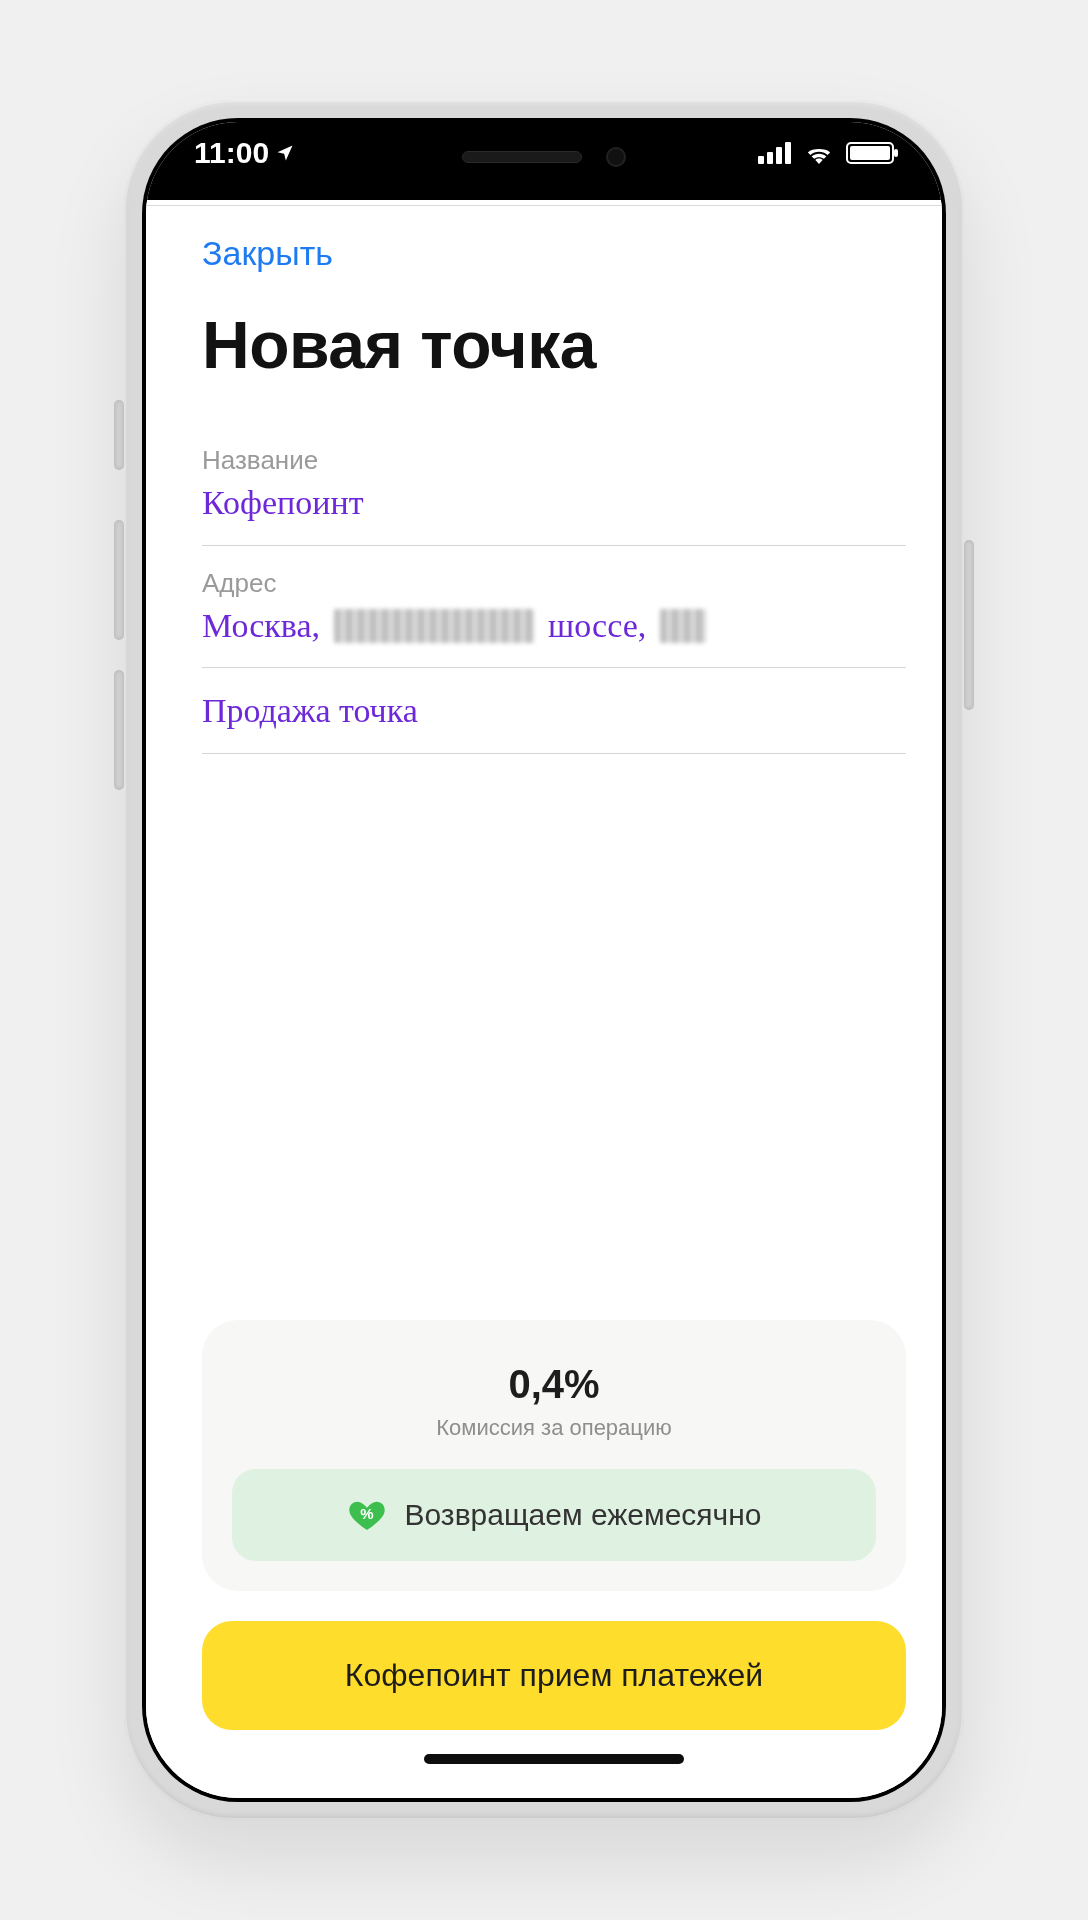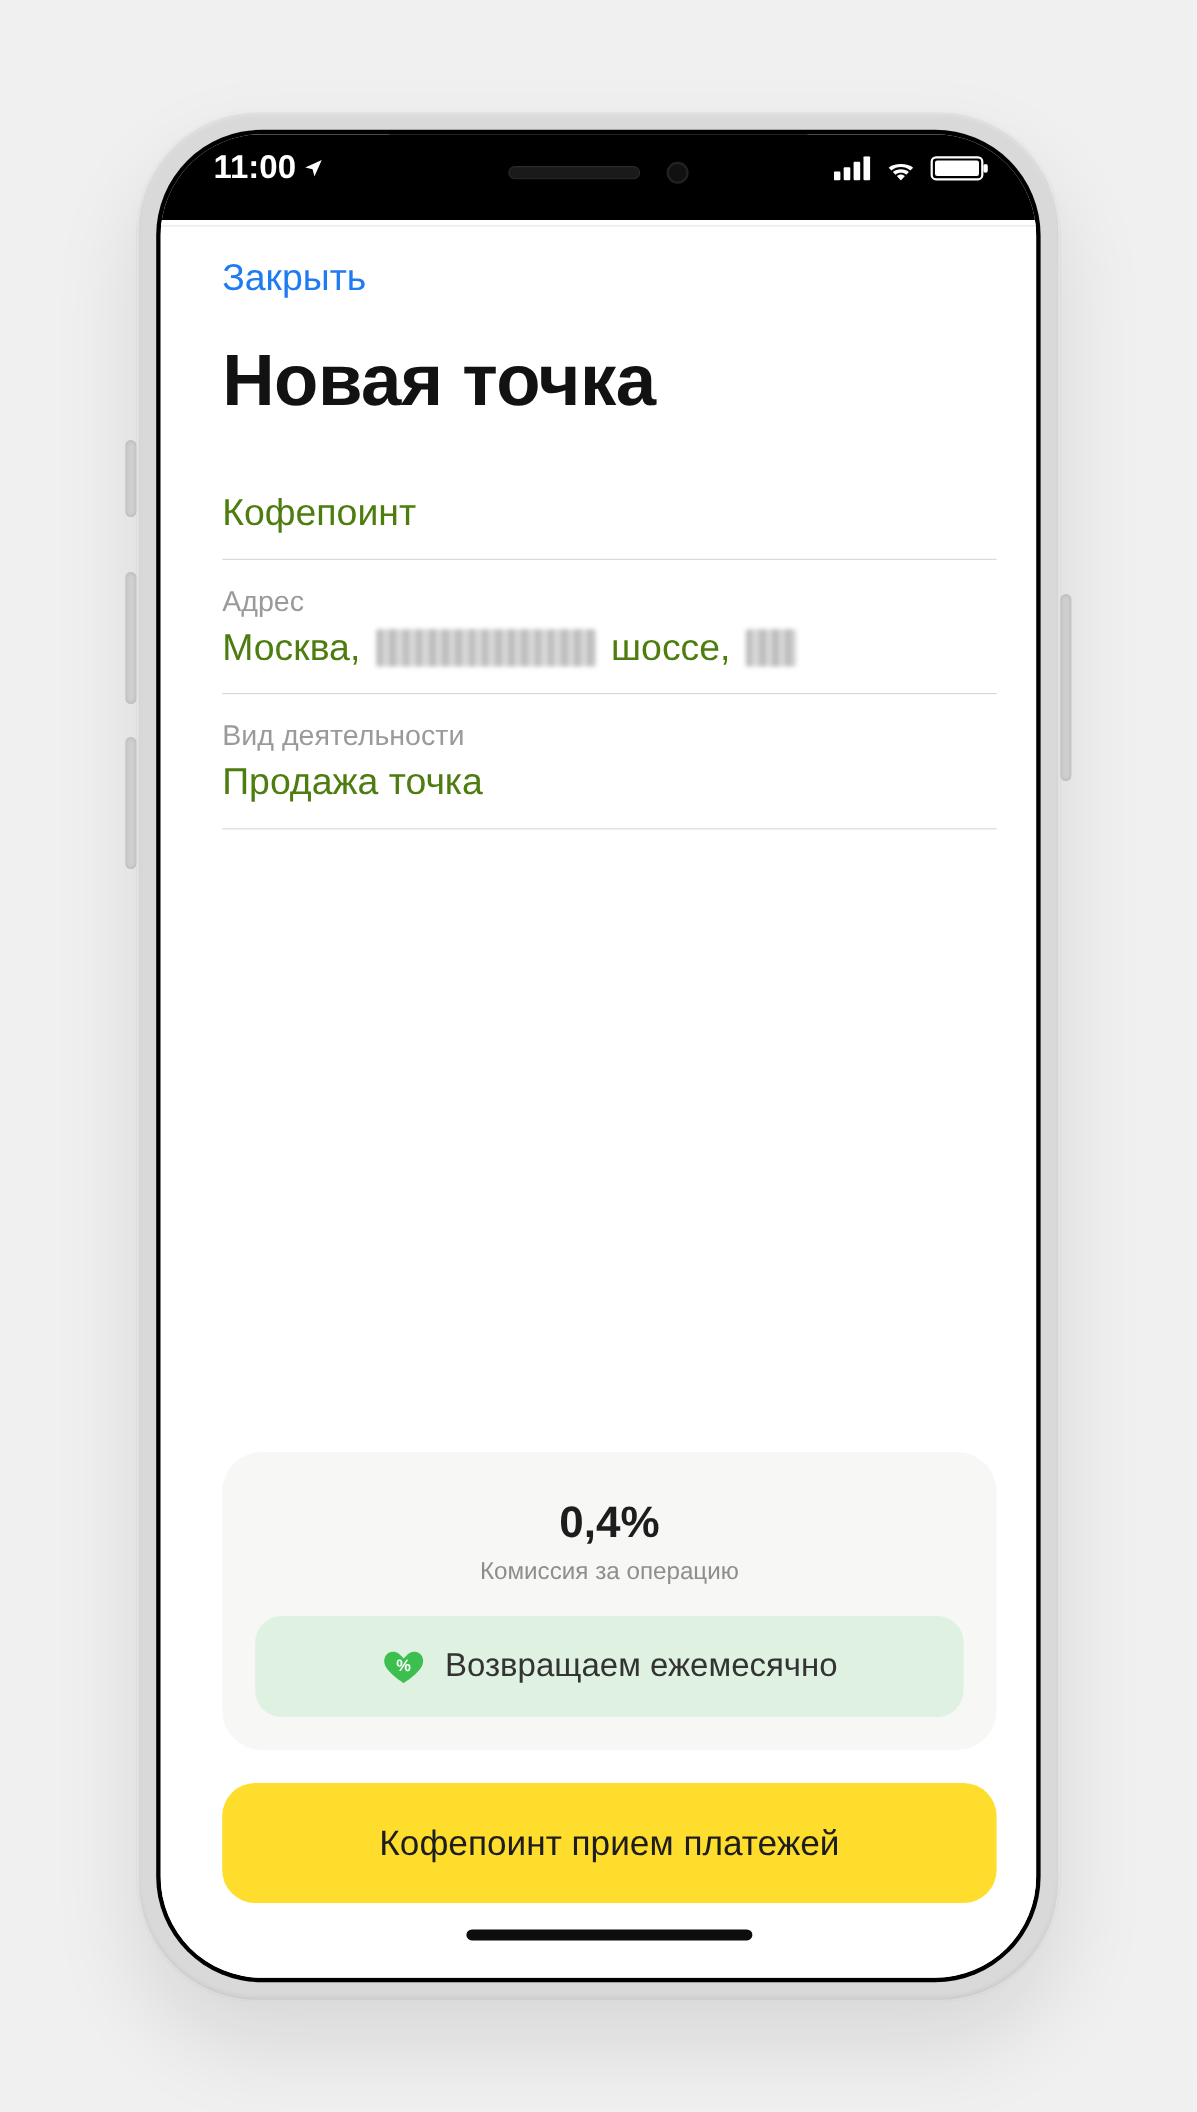--- a/index.html
+++ b/index.html
@@ -156,22 +156,23 @@
     padding:22px 0 20px 0;
     border-bottom:1px solid #d6d6d6;
   }
   .field-label{
     font-size:26px;
     color:#9a9a9a;
     margin-bottom:6px;
   }
   .field-value{
     font-size:34px;
-    color:#4d7c0f;
+    color:#6d28d9;
     line-height:1.25;
+    font-family:Liberation Serif, serif;
   }
   .addr-line{display:flex;align-items:center;flex-wrap:wrap;gap:0;}
   .redact{
     display:inline-block;
     height:34px;
     border-radius:2px;
     background: repeating-linear-gradient(90deg,#bdbdbd 0 6px,#d8d8d8 6px 12px);
     filter: blur(2px);
     vertical-align:middle;
   }
@@ -269,35 +270,35 @@
 
         <div class="sheet-seam"></div>
 
         <div class="content">
 
           <div class="close-link">Закрыть</div>
 
           <h1 class="title">Новая точка</h1>
 
           <div class="field">
+            <div class="field-label">Название</div>
             <div class="field-value">Кофепоинт</div>
           </div>
 
           <div class="field">
             <div class="field-label">Адрес</div>
             <div class="field-value addr-line">
               <span>Москва,</span>
               <span class="redact a"></span>
               <span>шоссе,</span>
               <span class="redact b"></span>
             </div>
           </div>
 
           <div class="field">
-            <div class="field-label">Вид деятельности</div>
             <div class="field-value">Продажа точка</div>
           </div>
 
           <div class="spacer"></div>
 
           <div class="fee-card">
             <div class="fee-value">0,4%</div>
             <div class="fee-label">Комиссия за операцию</div>
             <div class="cashback-pill">
               <span class="heart-icon">

